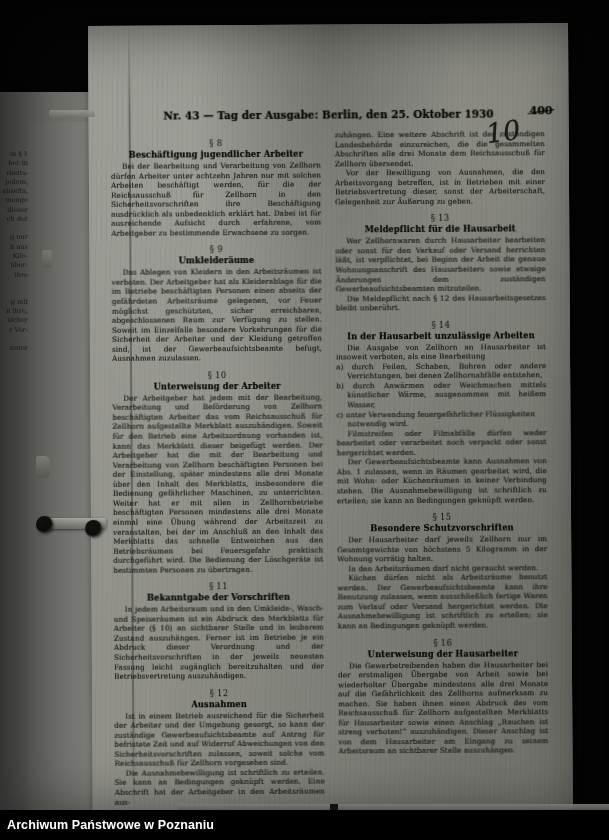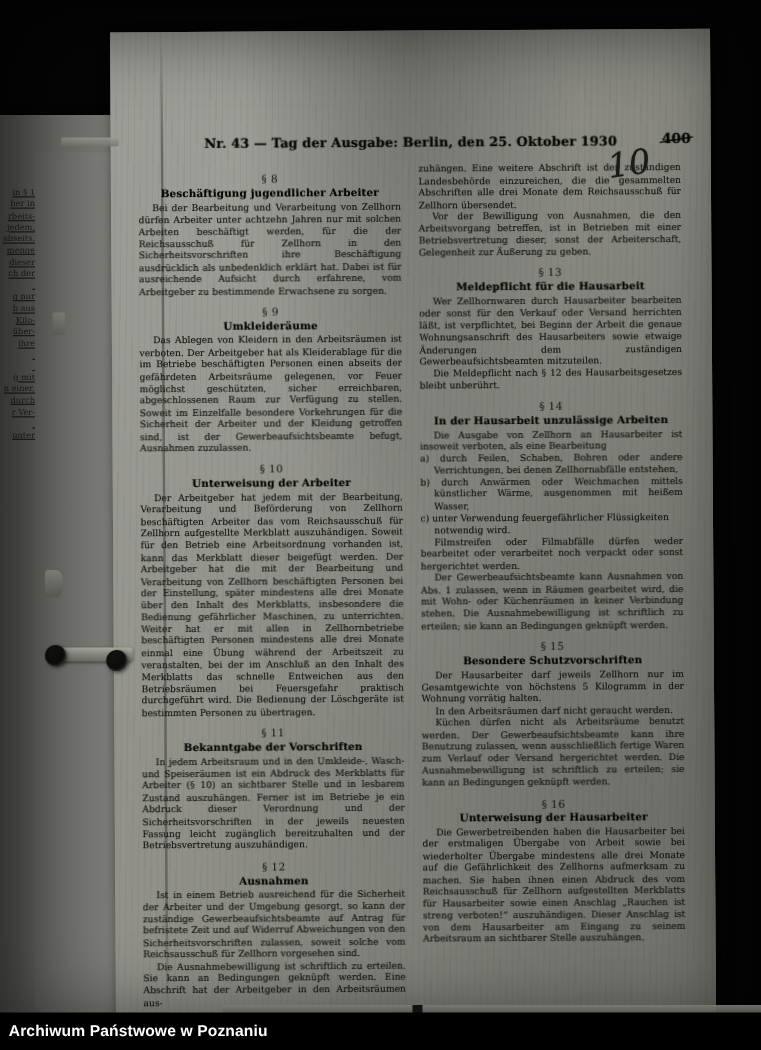--- a/index.html
+++ b/index.html
@@ -98,21 +98,21 @@
 
   
   .printblock{ filter:blur(.26px) contrast(1.12); }
 
   
   .edge-frag{
     position:absolute; left:0; top:150px; width:30px;
     font-size:6.6px; line-height:9.3px; color:#23231e;
     text-align:right; padding-right:2px; filter:blur(.3px);
   }
-  .edge-frag div{ white-space:nowrap; overflow:hidden;text-decoration:underline; }
+  .edge-frag div{ white-space:nowrap; overflow:hidden; }
   .edge-frag .gap{ height:9px; }
 
   
   .hole{
     position:absolute; width:17px; height:17px; border-radius:50%;
     background:radial-gradient(circle at 36% 32%, #141412 0%, #0b0b0a 62%, #000 100%);
     box-shadow:inset -1px -1px 2px rgba(255,255,255,.18), 1px 1px 3px rgba(0,0,0,.6);
   }
   .hole.h1{ left:36px; top:516px; }
   .hole.h2{ left:85px; top:520px; }
@@ -190,22 +190,22 @@
       <div>ch der</div>
       <div class="gap">&nbsp;</div>
       <div>g nur</div>
       <div>b aus</div>
       <div>Kilo-</div>
       <div>über-</div>
       <div>ihre</div>
       <div class="gap">&nbsp;</div>
       <div class="gap">&nbsp;</div>
       <div>g mit</div>
-      <div>n einer,</div>
-      <div>durch</div>
+      <div>n ihre,</div>
+      <div>sicher</div>
       <div>r Ver-</div>
       <div class="gap">&nbsp;</div>
       <div>unter</div>
     </div>
 
   <div class="sheet-main">
     <div class="crease"></div>
 
     <div class="printblock">
 

